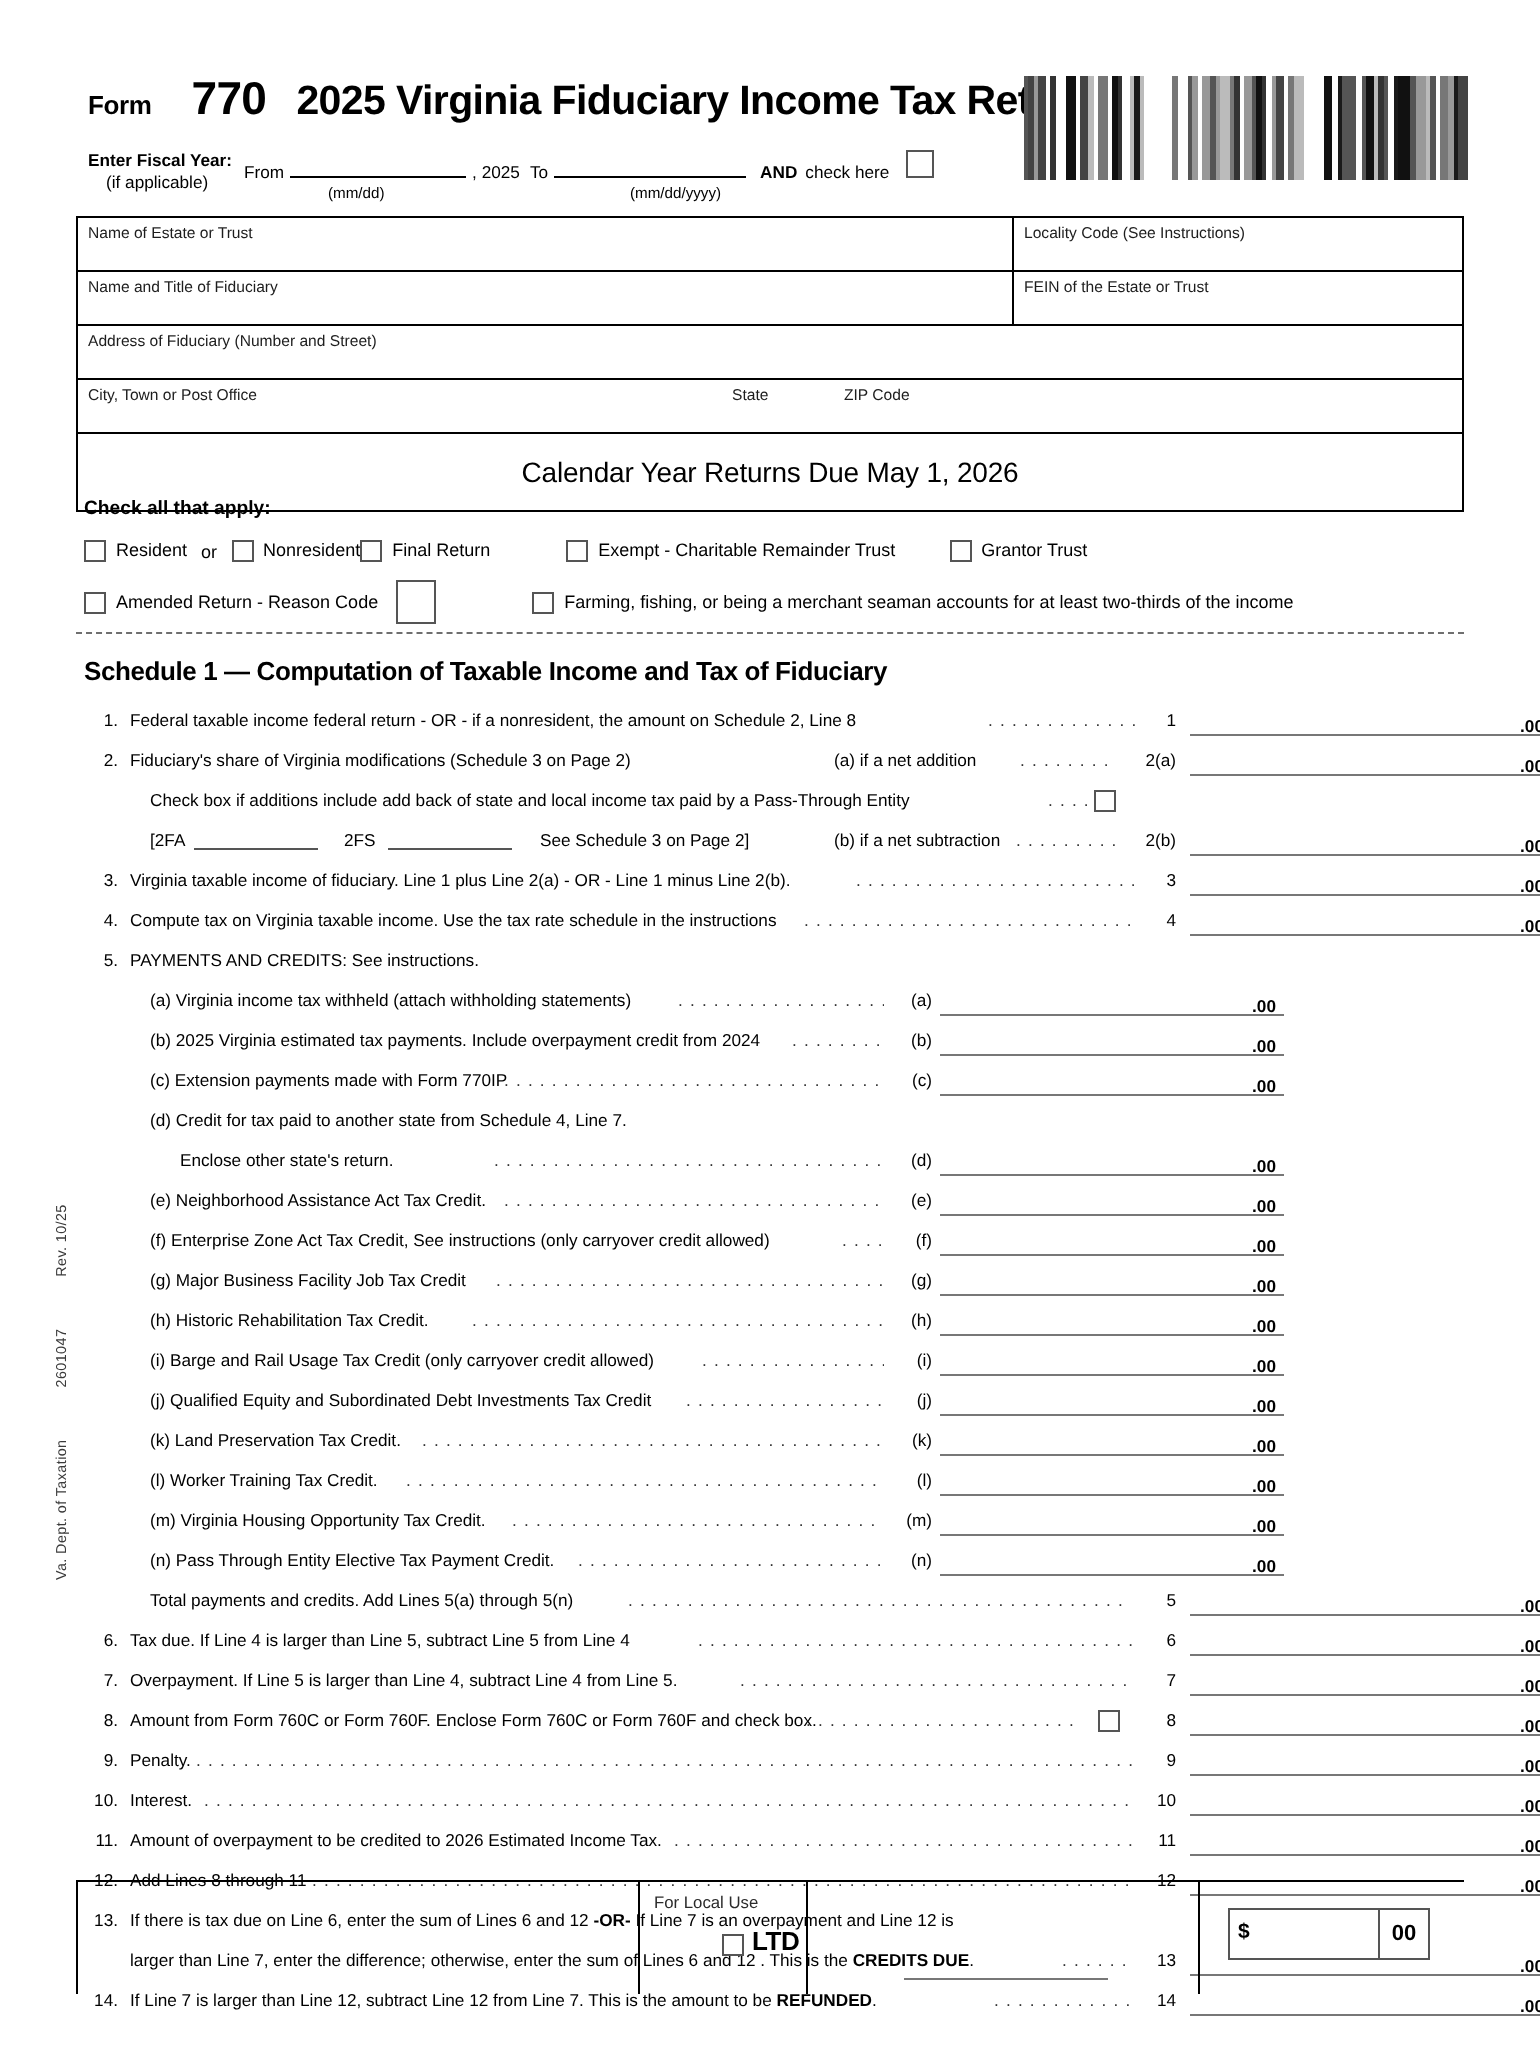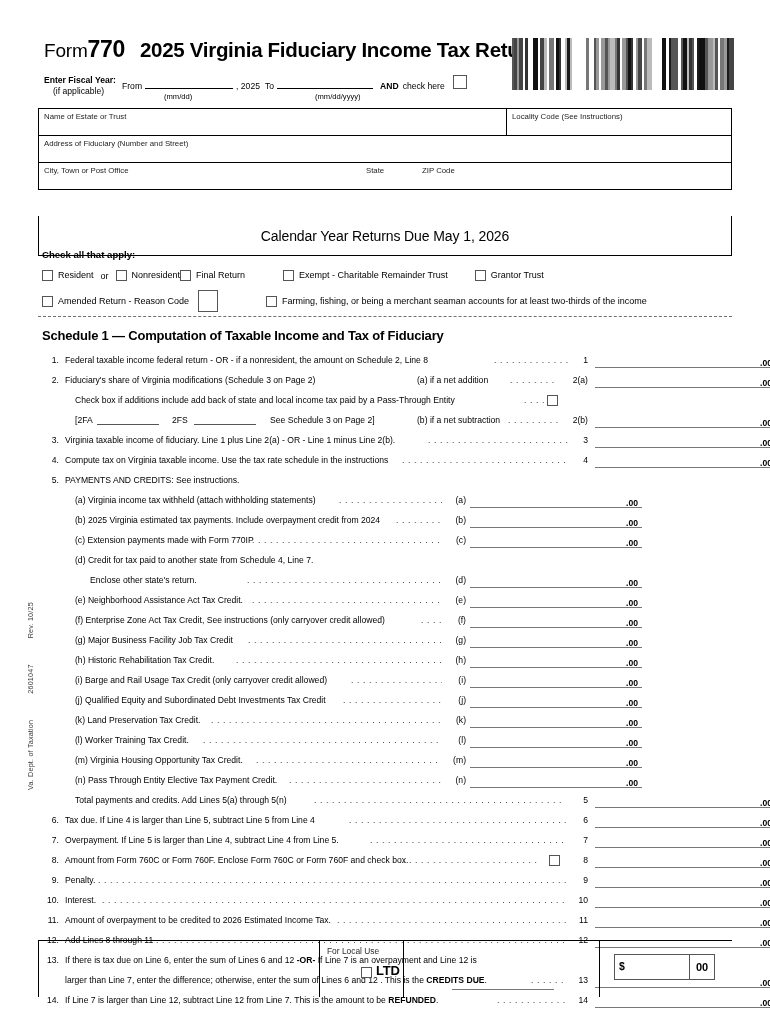--- a/index.html
+++ b/index.html
@@ -26,22 +26,22 @@
     color: #3a3a3a;
     white-space: nowrap;
     text-align: left;
   }
   .vert-margin span { margin-right: 26px; }
 
   
   .hdr { position: absolute; left: 44px; top: 36px; width: 690px; }
   .hdr-title { display: flex; align-items: baseline; }
   .form-word {
-    font-size: 19px; font-weight: normal; letter-spacing: -.2px;
-    margin-right: 0;
+    font-size: 13px; font-weight: bold; letter-spacing: -.2px;
+    margin-right: 20px;
   }
   .form-num { font-size: 23px; font-weight: bold; letter-spacing: -.3px; }
   .form-name {
     font-size: 20.5px; font-weight: bold; margin-left: 15px;
     letter-spacing: -.3px;
   }
   .barcode {
     position: absolute; right: 0px; top: 2px;
     width: 222px; height: 52px;
     display: flex; align-items: stretch;
@@ -342,20 +342,24 @@
     </div>
   </div>
 
   <table class="ent">
     <tbody>
         <tr>
       <td class="wide"><span>Name of Estate or Trust</span></td>
       <td><span>Locality Code (See Instructions)</span></td>
     </tr>
     <tr>
+      <td class="wide"><span>Name and Title of Fiduciary</span></td>
+      <td><span>FEIN of the Estate or Trust</span></td>
+    </tr>
+    <tr>
       <td colspan="2"><span>Address of Fiduciary (Number and Street)</span></td>
     </tr>
     <tr>
       <td colspan="2">
         <div class="cell-inner">
           <span class="mini" style="left:0">City, Town or Post Office</span>
           <span class="mini" style="left:322px">State</span>
           <span class="mini" style="left:378px">ZIP Code</span>
         </div>
       </td>

